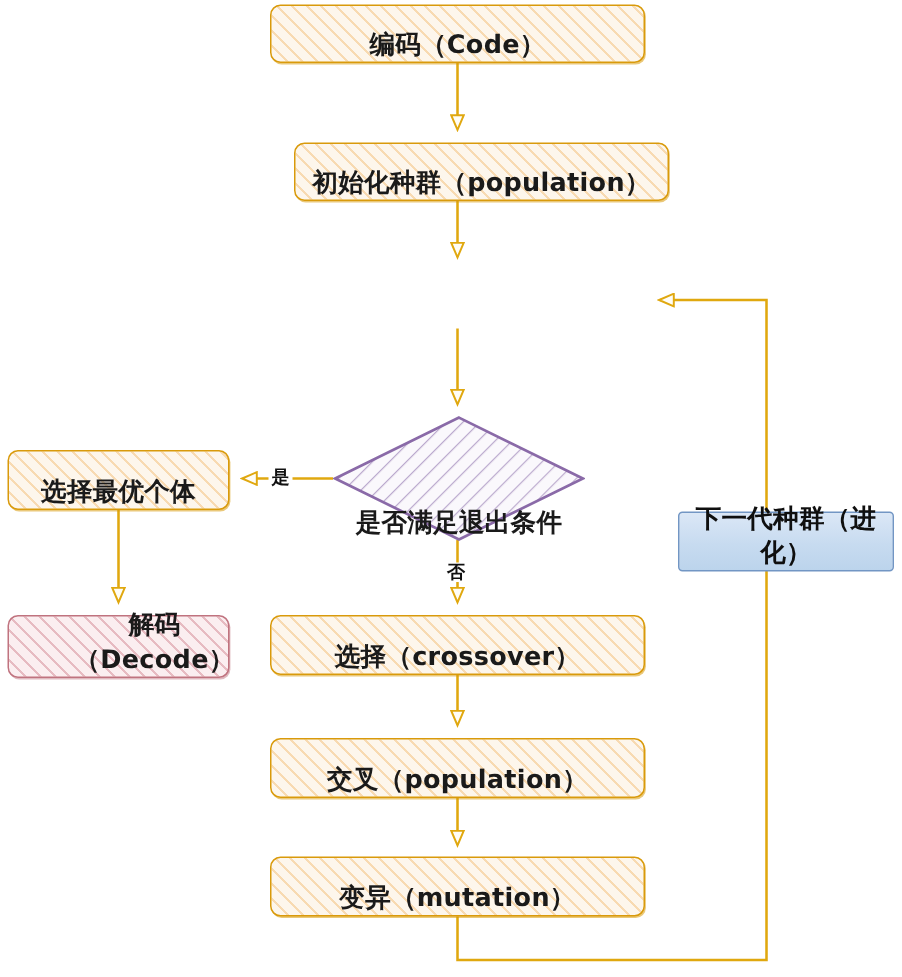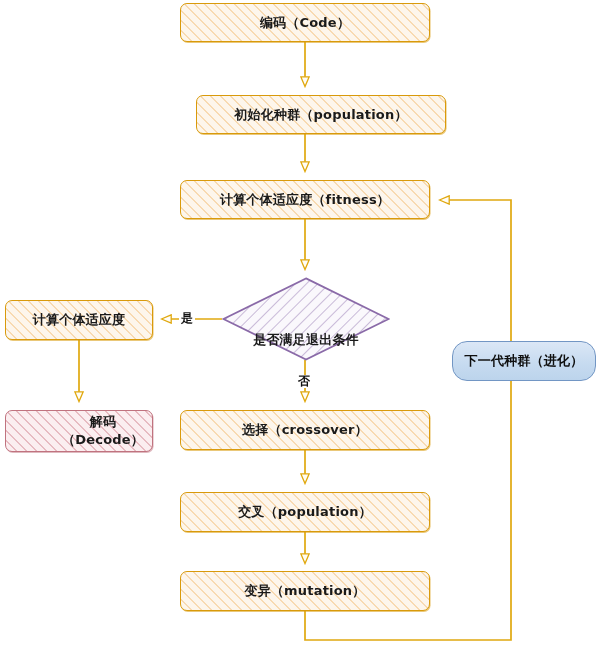--- a/index.html
+++ b/index.html
@@ -27,24 +27,24 @@
     left: 0; top: 0;
     width: 601px;
     height: 651px;
     pointer-events: none;
   }
 
   .node {
     position: absolute;
     box-sizing: border-box;
     display: flex;
-    align-items: center;
+    align-items: flex-end;
     justify-content: center;
     text-align: center;
-    font-size: 13px;
+    font-size: 17px;
     color: #1a1a1a;
     font-weight: 600;
     letter-spacing: 0.2px;
     z-index: 5;
   }
 
   
   .node-proc {
     border: 1.6px solid #d99a0b;
     border-radius: 7px;
@@ -71,21 +71,21 @@
       rgba(255, 255, 255, 0) 1.4px,
       rgba(255, 255, 255, 0) 7px
     );
     box-shadow: 0.8px 1.2px 0 -0.2px rgba(192,115,127,0.5);
     padding-left: 48px;
   }
 
   
   .node-data {
     border: 1.2px solid #7296c4;
-    border-radius: 15px;
+    border-radius: 3px;
     background: linear-gradient(180deg, #dbe7f6 0%, #c7dbf0 55%, #bcd4ec 100%);
     color: #0f0f0f;
   }
 
   
   .node-decision {
     background: transparent;
     border: none;
     z-index: 6;
   }
@@ -151,39 +151,36 @@
   </svg>
 
   <div class="node node-proc cn" style="left:180px; top:3px; width:250px; height:39px;">
     <span>编码（Code）</span>
   </div>
 
   <div class="node node-proc cn" style="left:196px; top:95px; width:250px; height:39px;">
     <span>初始化种群（population）</span>
   </div>
 
-  <div class="node node-proc cn" style="left:180px; top:180px; width:250px; height:39px;">
-    <span>计算个体适应度（fitness）</span>
-  </div>
 
   <div class="node node-decision cn" style="left:222px; top:277px; width:168px; height:84px;">
     <svg class="dec-shape" viewBox="0 0 168 84" preserveAspectRatio="none">
       <defs>
         <pattern id="purpHatch" width="8" height="8" patternTransform="rotate(45)" patternUnits="userSpaceOnUse">
           <rect width="8" height="8" fill="#faf8fc"></rect>
           <line x1="0" y1="0" x2="0" y2="8" stroke="#9a7fb5" stroke-width="1.6" opacity="0.65"></line>
         </pattern>
       </defs>
       <polygon points="84,1.4 166.6,42 84,82.6 1.4,42" fill="url(#purpHatch)" stroke="#8a6aa8" stroke-width="1.8"></polygon>
     </svg>
     <span class="dec-label">是否满足退出条件</span>
   </div>
 
   <div class="node node-proc cn" style="left:5px; top:300px; width:148px; height:40px;">
-    <span>计算个体适应度</span>
+    <span>选择最优个体</span>
   </div>
 
   <div class="node node-end cn" style="left:5px; top:410px; width:148px; height:42px;">
     <span>解码（Decode）</span>
   </div>
 
   <div class="node node-proc cn" style="left:180px; top:410px; width:250px; height:40px;">
     <span>选择（crossover）</span>
   </div>
 

